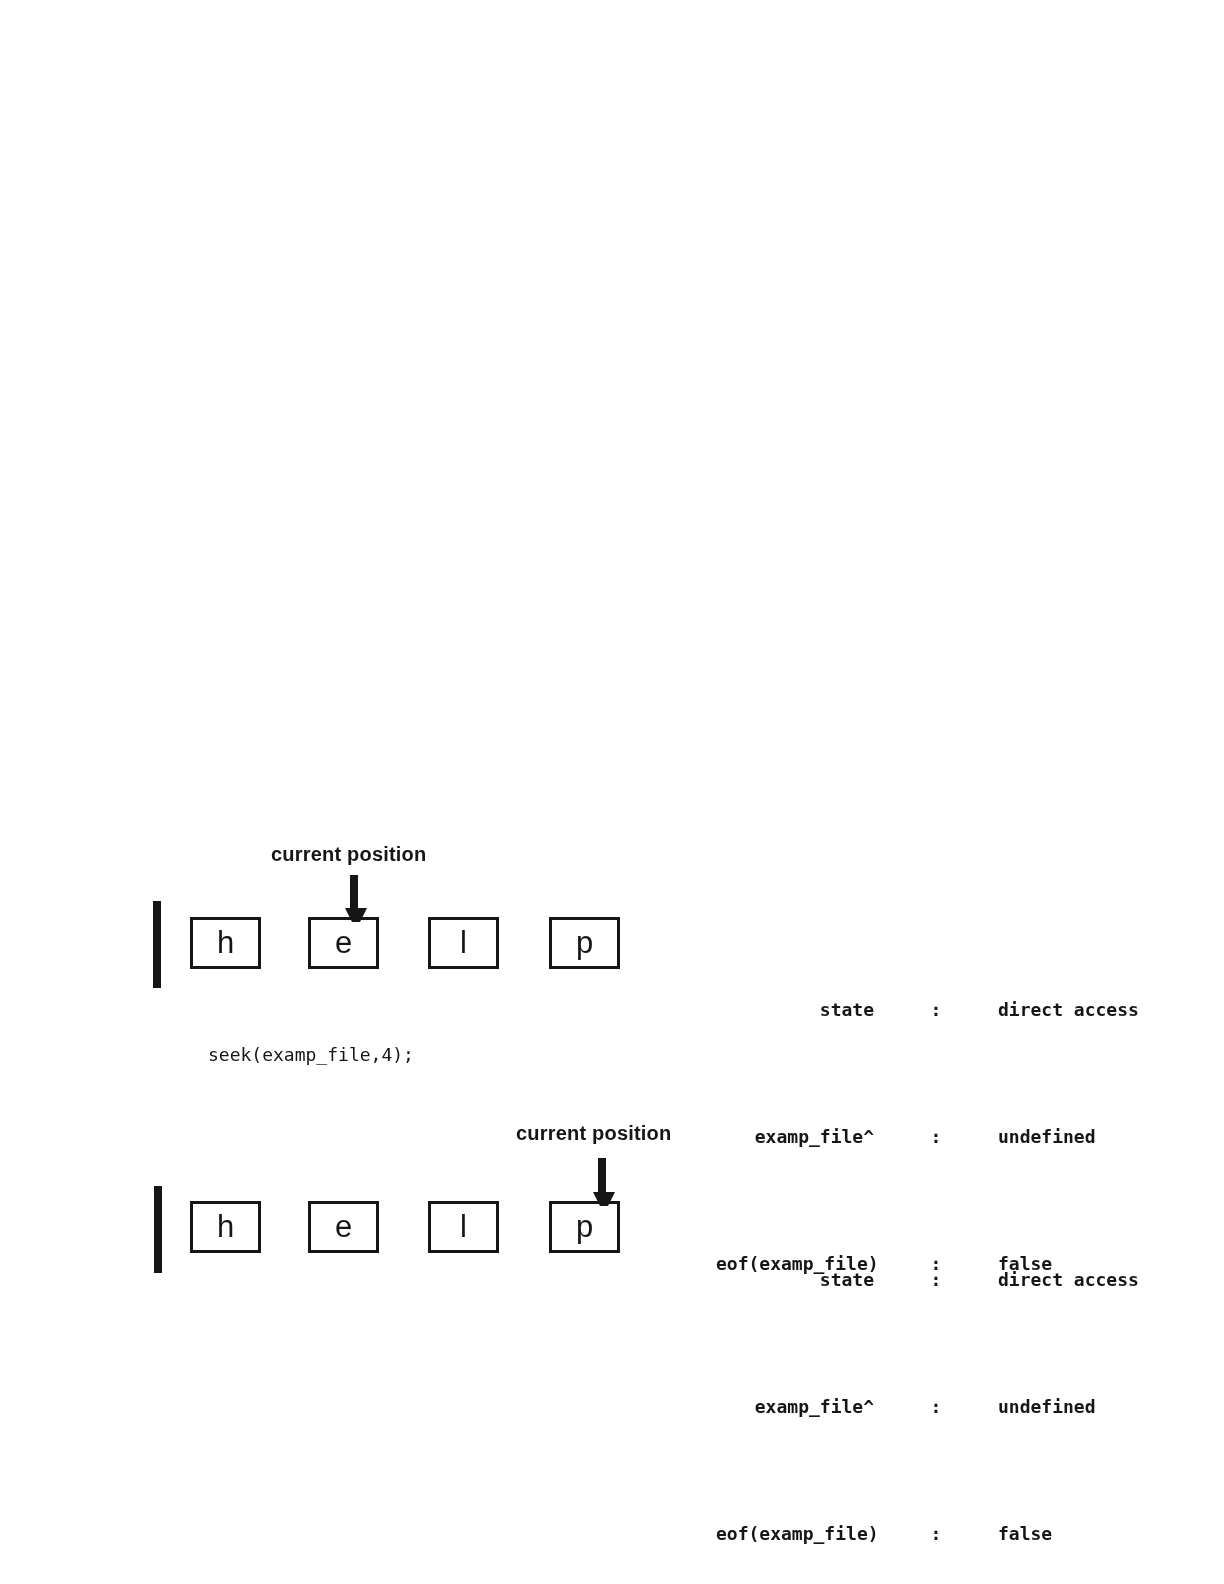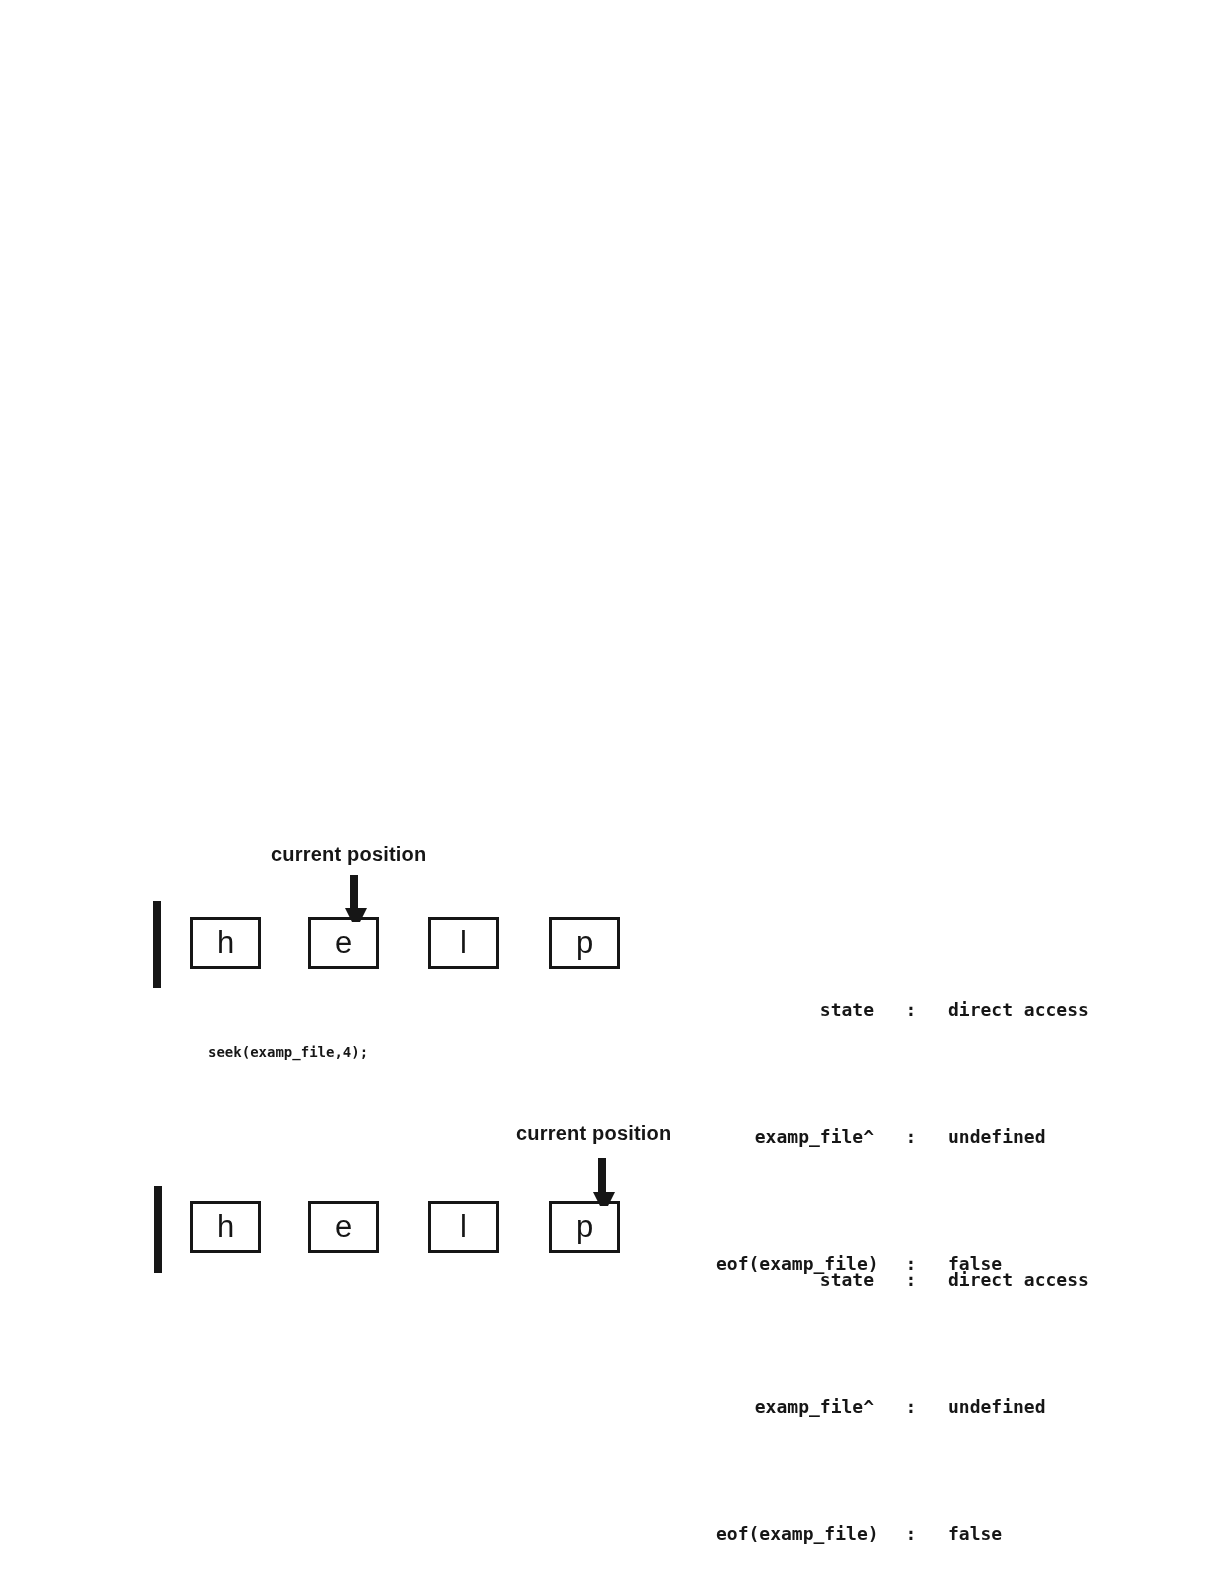--- a/index.html
+++ b/index.html
@@ -75,32 +75,32 @@
   .state {
     position: absolute;
     font-family: "DejaVu Sans Mono", monospace;
     font-weight: bold;
     font-size: 18px;
     line-height: 25px;
     white-space: pre;
   }
   .state.p1 { left: 642px; top: 873px; }
   .state.p2 { left: 642px; top: 1143px; }
-  .srow  { display: flex; }
+  .srow  { display: flex; gap: 25px; }
   .slabel { display: inline-block; width: 166px; text-align: right; }
   .scolon { display: inline-block; width: 30px;  text-align: center; }
   .svalue { display: inline-block; text-align: center; }
 
   
   .code {
     position: absolute;
     left: 160px; top: 996px;
     font-family: "DejaVu Sans Mono", monospace;
-    font-weight: bold;
-    font-size: 14px;
+    font-weight: normal;
+    font-size: 18px;
     white-space: pre;
   }
 </style>
 </head>
 <body>
 
 <div class="page" style="background: rgb(255, 255, 255); color: rgb(22, 22, 22);">
 
   <section>
     <div class="cp-label p1">current position</div>

